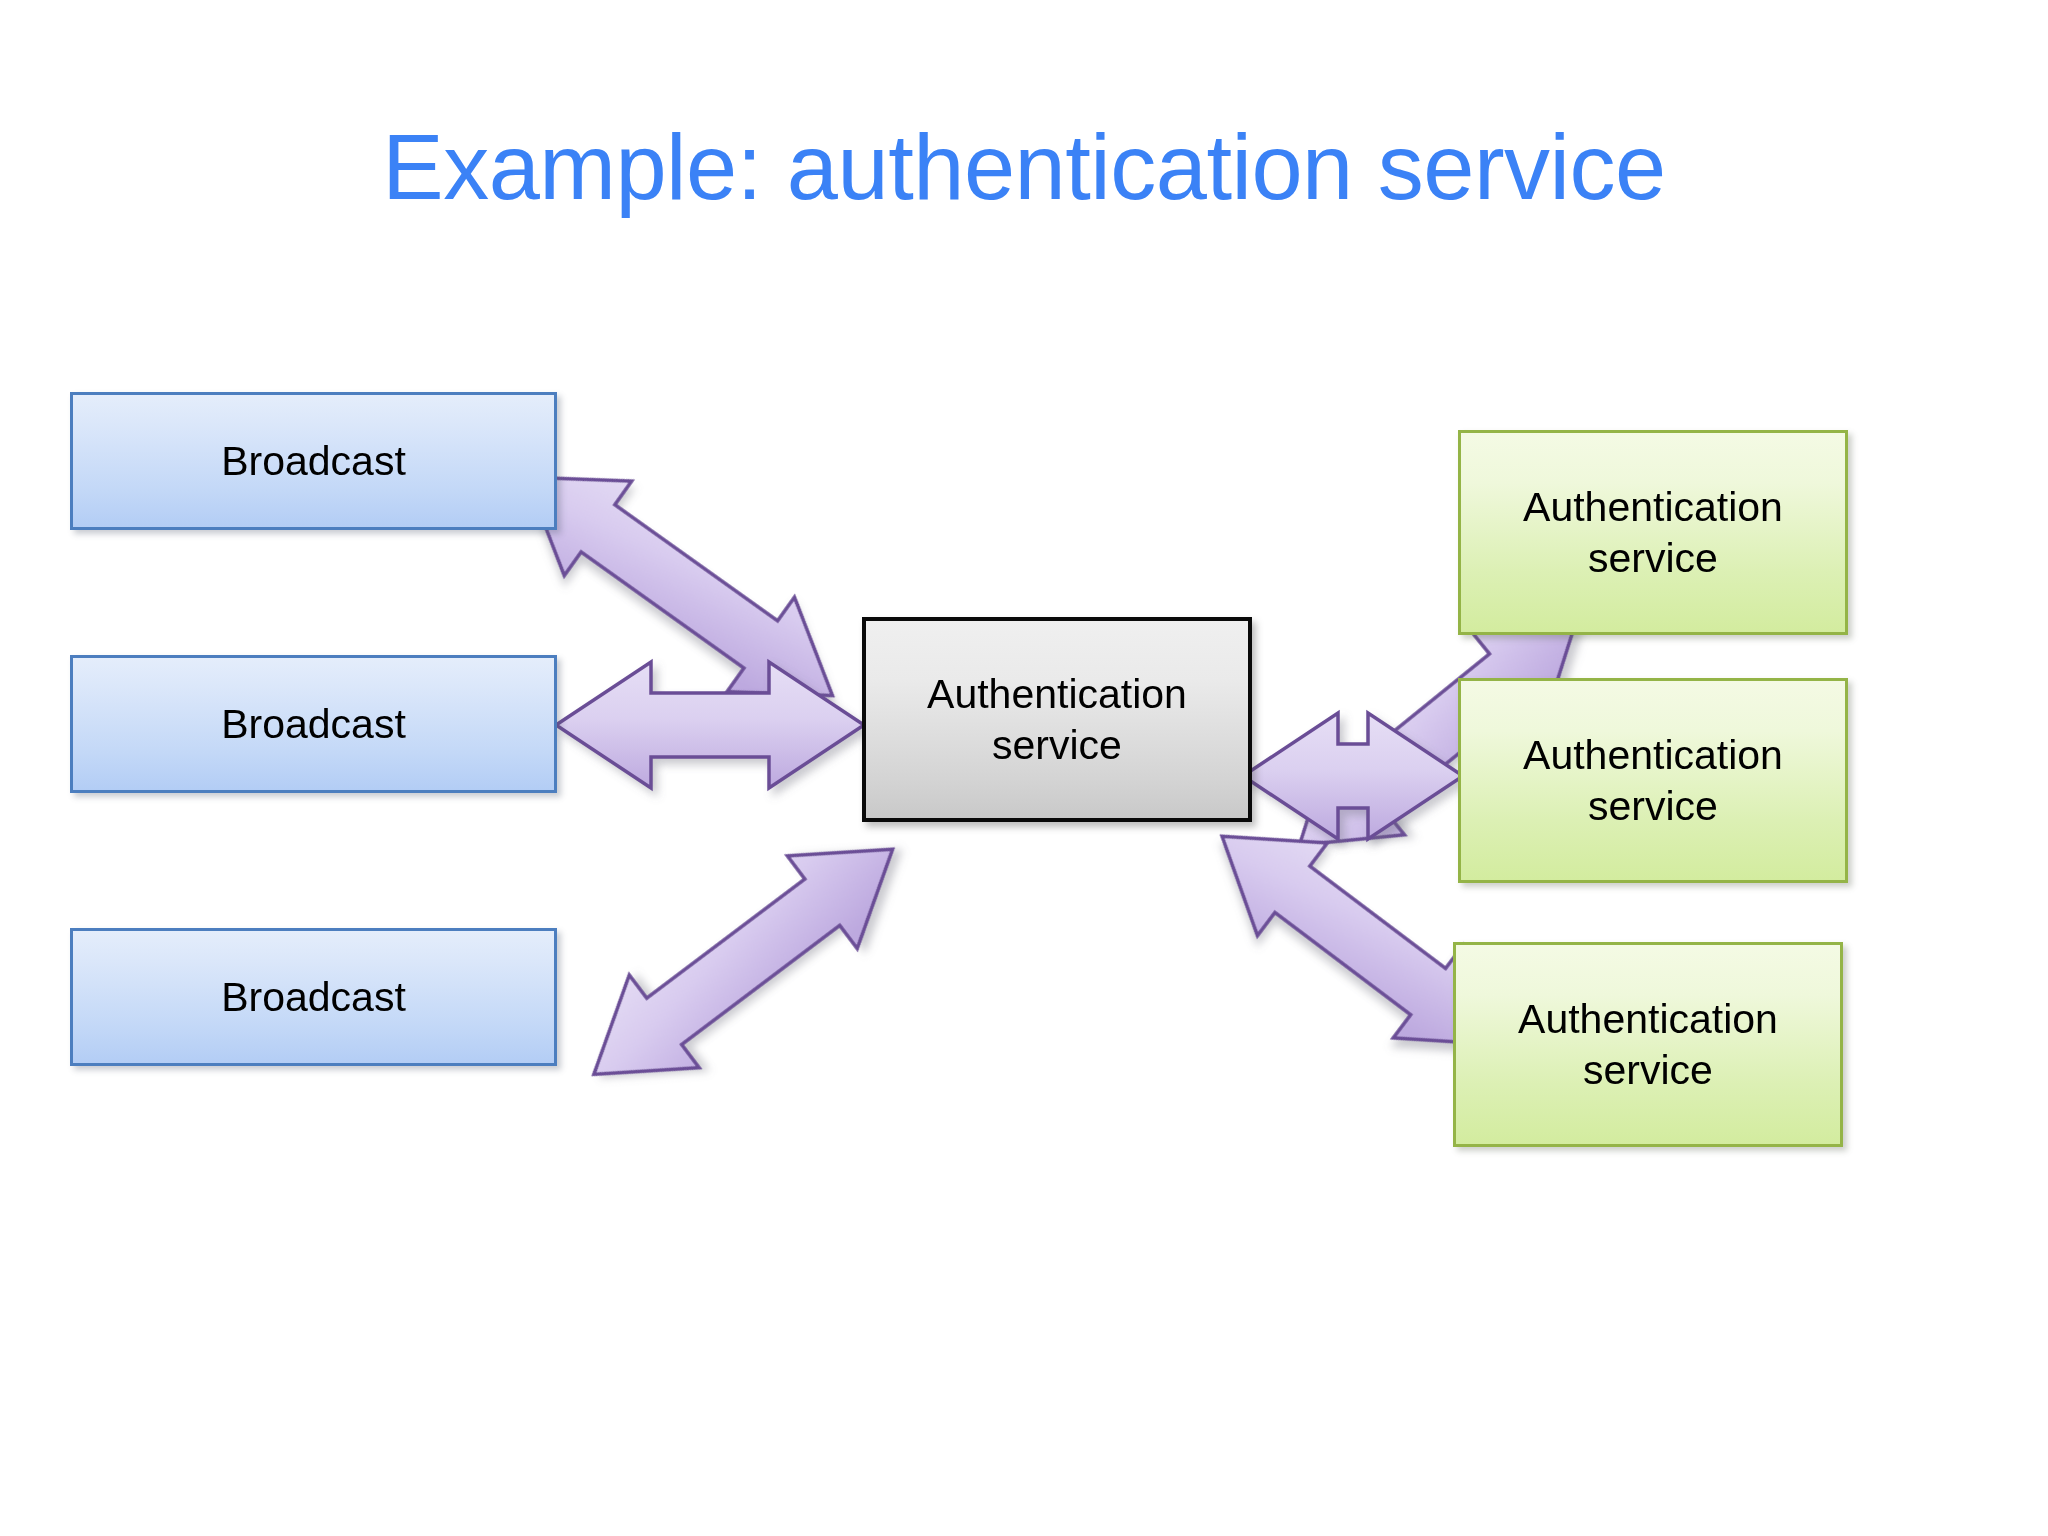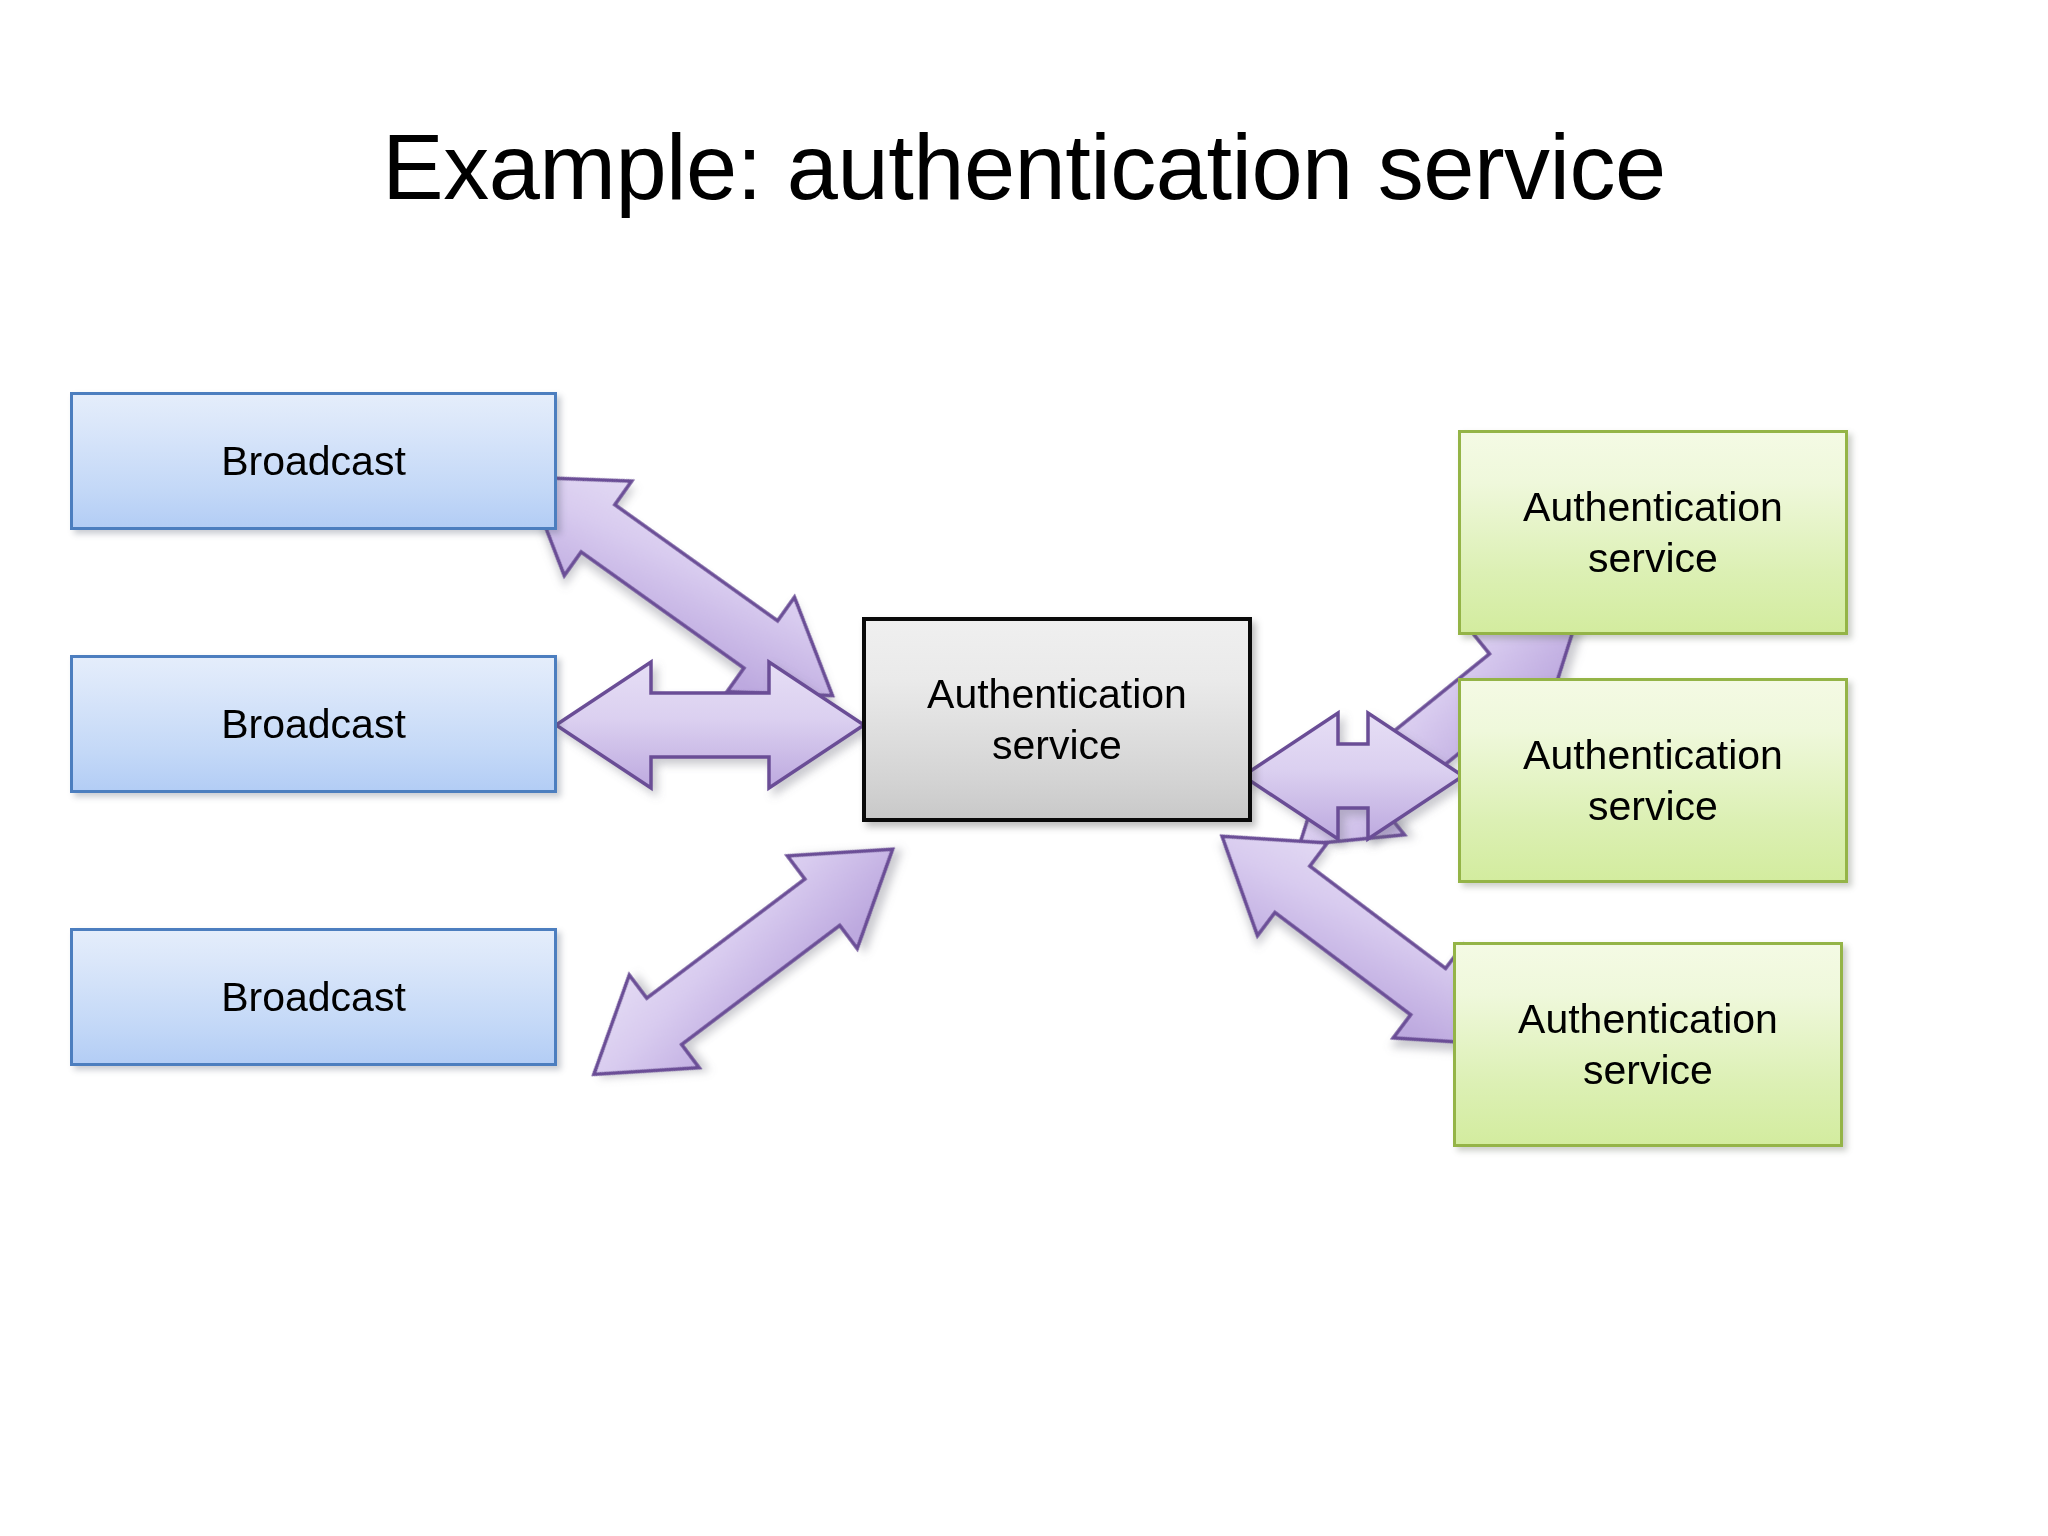--- a/index.html
+++ b/index.html
@@ -19,21 +19,21 @@
 
   
   #slide-title {
     position: absolute;
     left: 0;
     top: 118px;
     width: 2048px;
     text-align: center;
     font-size: 92px;
     font-weight: 400;
-    color: #000000;
+    color: #3b82f6;
     letter-spacing: -0.5px;
     line-height: 1.08;
     white-space: nowrap;
   }
 
   
   .node {
     position: absolute;
     box-sizing: border-box;
     display: flex;

